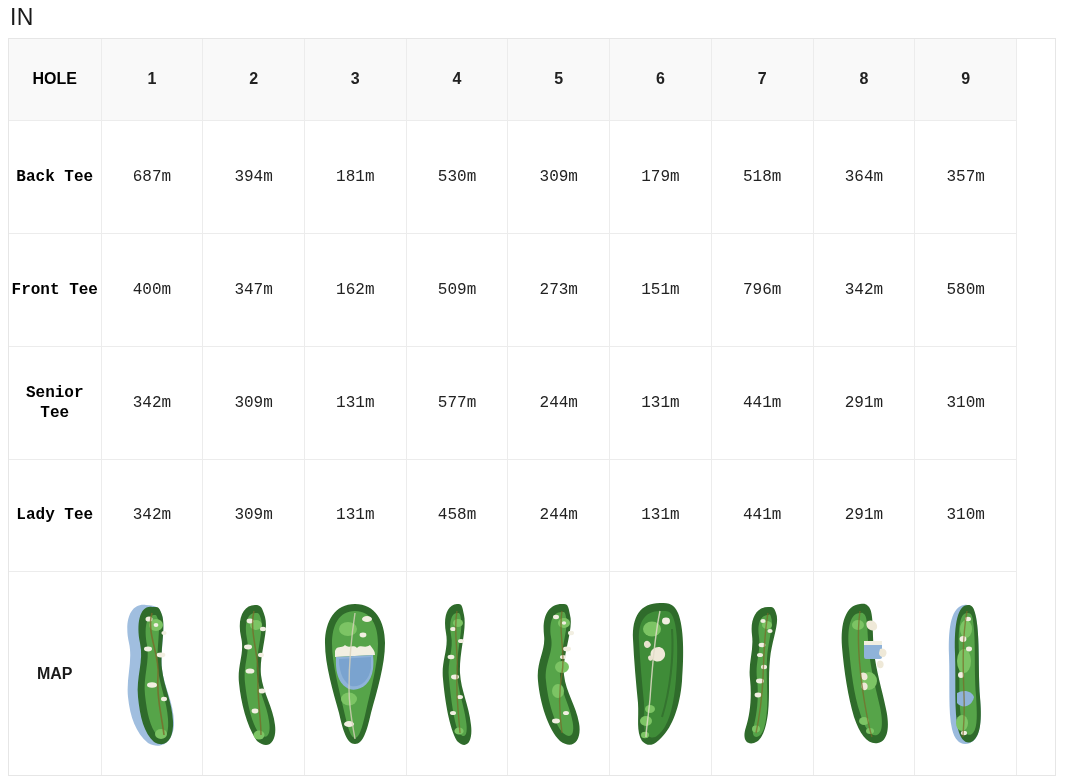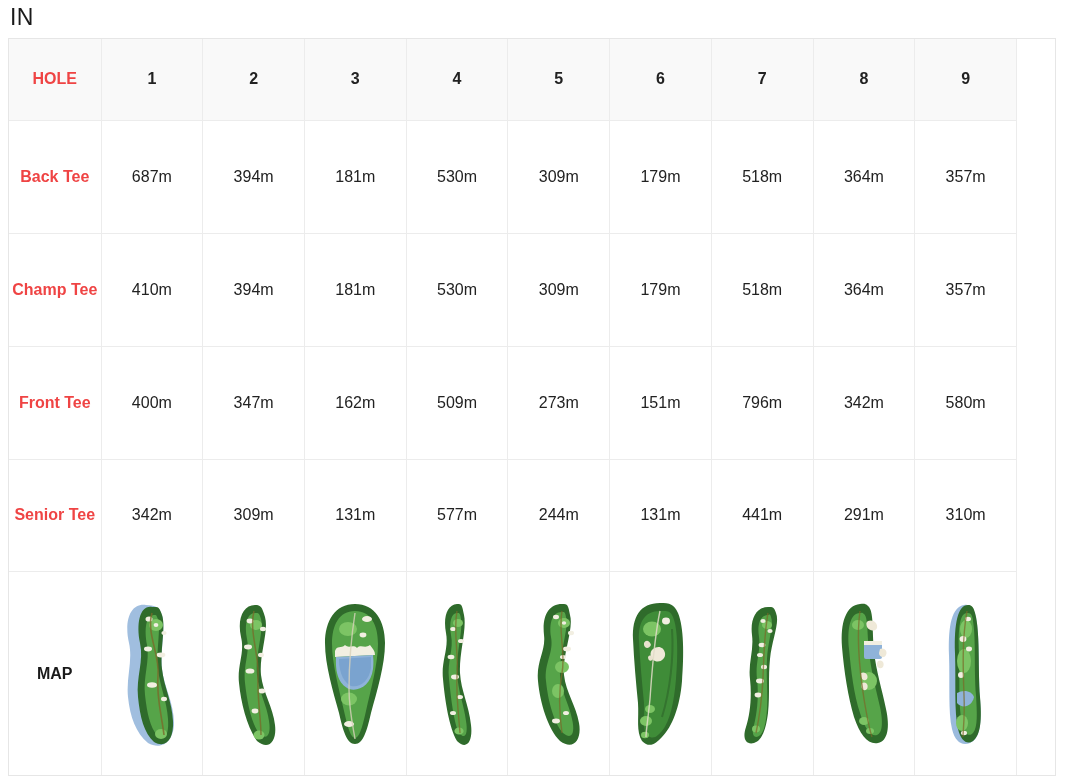--- a/index.html
+++ b/index.html
@@ -65,26 +65,26 @@
   tr.row-hole td, tr.row-par td {
     background: #f9f9f9;
     font-weight: bold;
     font-size: 16px;
   }
   tr.row-hole td { height: 65px; }
   tr.row-par  td { height: 65px; }
   tr.row-hole td.rowlabel, tr.row-par td.rowlabel { font-size: 16px; }
 
   
-  tr.row-tee td { height: 90px; background: #ffffff; }
+  tr.row-tee td { height: 90px; background: #ffffff; font-family: Liberation Mono, monospace; }
   td.rowlabel {
     font-weight: bold;
     font-size: 16px;
     line-height: 20px;
-    color: #ef4444;
+    color: #000000;
   }
   td.value {
     font-size: 16px;
     font-weight: 400;
     color: #222222;
   }
   tr.row-map td { height: 162px; background: #ffffff; }
   td.maplabel { font-weight: bold; font-size: 16px; margin-top: 33px; }
   td.mapcell { padding: 0; }
 
@@ -139,32 +139,20 @@
           <td class="value">394m</td>
           <td class="value">181m</td>
           <td class="value">530m</td>
           <td class="value">309m</td>
           <td class="value">179m</td>
           <td class="value">518m</td>
           <td class="value">364m</td>
           <td class="value">357m</td>
         </tr>
 
-        <tr class="row-tee">
-          <td class="rowlabel">Champ Tee</td>
-          <td class="value">410m</td>
-          <td class="value">394m</td>
-          <td class="value">181m</td>
-          <td class="value">530m</td>
-          <td class="value">309m</td>
-          <td class="value">179m</td>
-          <td class="value">518m</td>
-          <td class="value">364m</td>
-          <td class="value">357m</td>
-        </tr>
 
         <tr class="row-tee">
           <td class="rowlabel">Front Tee</td>
           <td class="value">400m</td>
           <td class="value">347m</td>
           <td class="value">162m</td>
           <td class="value">509m</td>
           <td class="value">273m</td>
           <td class="value">151m</td>
           <td class="value">796m</td>
@@ -178,20 +166,32 @@
           <td class="value">309m</td>
           <td class="value">131m</td>
           <td class="value">577m</td>
           <td class="value">244m</td>
           <td class="value">131m</td>
           <td class="value">441m</td>
           <td class="value">291m</td>
           <td class="value">310m</td>
         </tr>
 
+        <tr class="row-tee">
+          <td class="rowlabel">Lady Tee</td>
+          <td class="value">342m</td>
+          <td class="value">309m</td>
+          <td class="value">131m</td>
+          <td class="value">458m</td>
+          <td class="value">244m</td>
+          <td class="value">131m</td>
+          <td class="value">441m</td>
+          <td class="value">291m</td>
+          <td class="value">310m</td>
+        </tr>
 
         <tr class="row-map">
           <td class="maplabel">MAP</td>
 
           <td class="mapcell">
             <div class="map-holder">
               <svg width="72" height="150" viewBox="0 0 72 150">
                 <path d="M30 6 C14 4 8 22 13 44 C17 62 10 78 12 98 C14 118 20 134 32 144 C46 152 58 142 58 124 C58 104 48 88 46 70 C44 50 50 30 46 16 C43 6 38 7 30 6 Z" fill="#8fb3d9" opacity="0.85"></path>
                 <path d="M36 8 C24 6 20 24 24 44 C28 62 20 78 22 98 C24 118 28 134 38 143 C50 150 58 140 57 122 C56 102 48 88 46 70 C44 50 50 28 46 16 C43 7 42 8 36 8 Z" fill="#2f6b2b"></path>
                 <path d="M38 16 C30 16 28 30 31 46 C34 62 27 78 29 96 C31 114 34 128 41 136 C50 143 53 134 52 120 C51 102 44 88 42 70 C40 52 45 30 42 20 C40 15 40 16 38 16 Z" fill="#56a449"></path>

